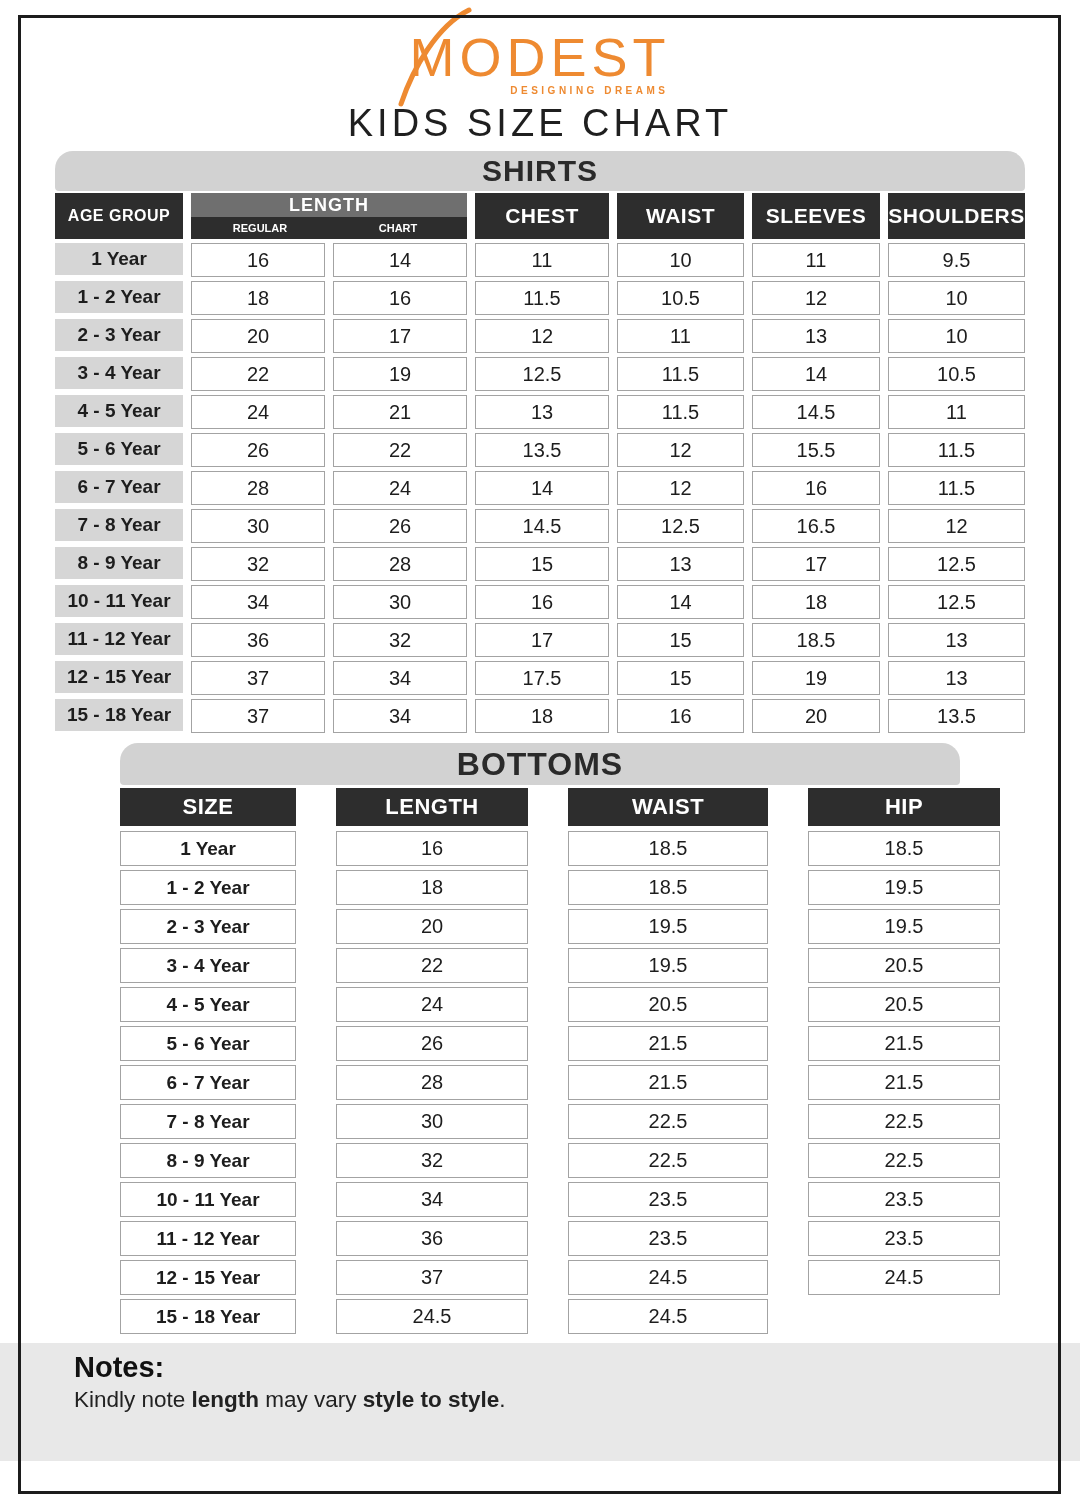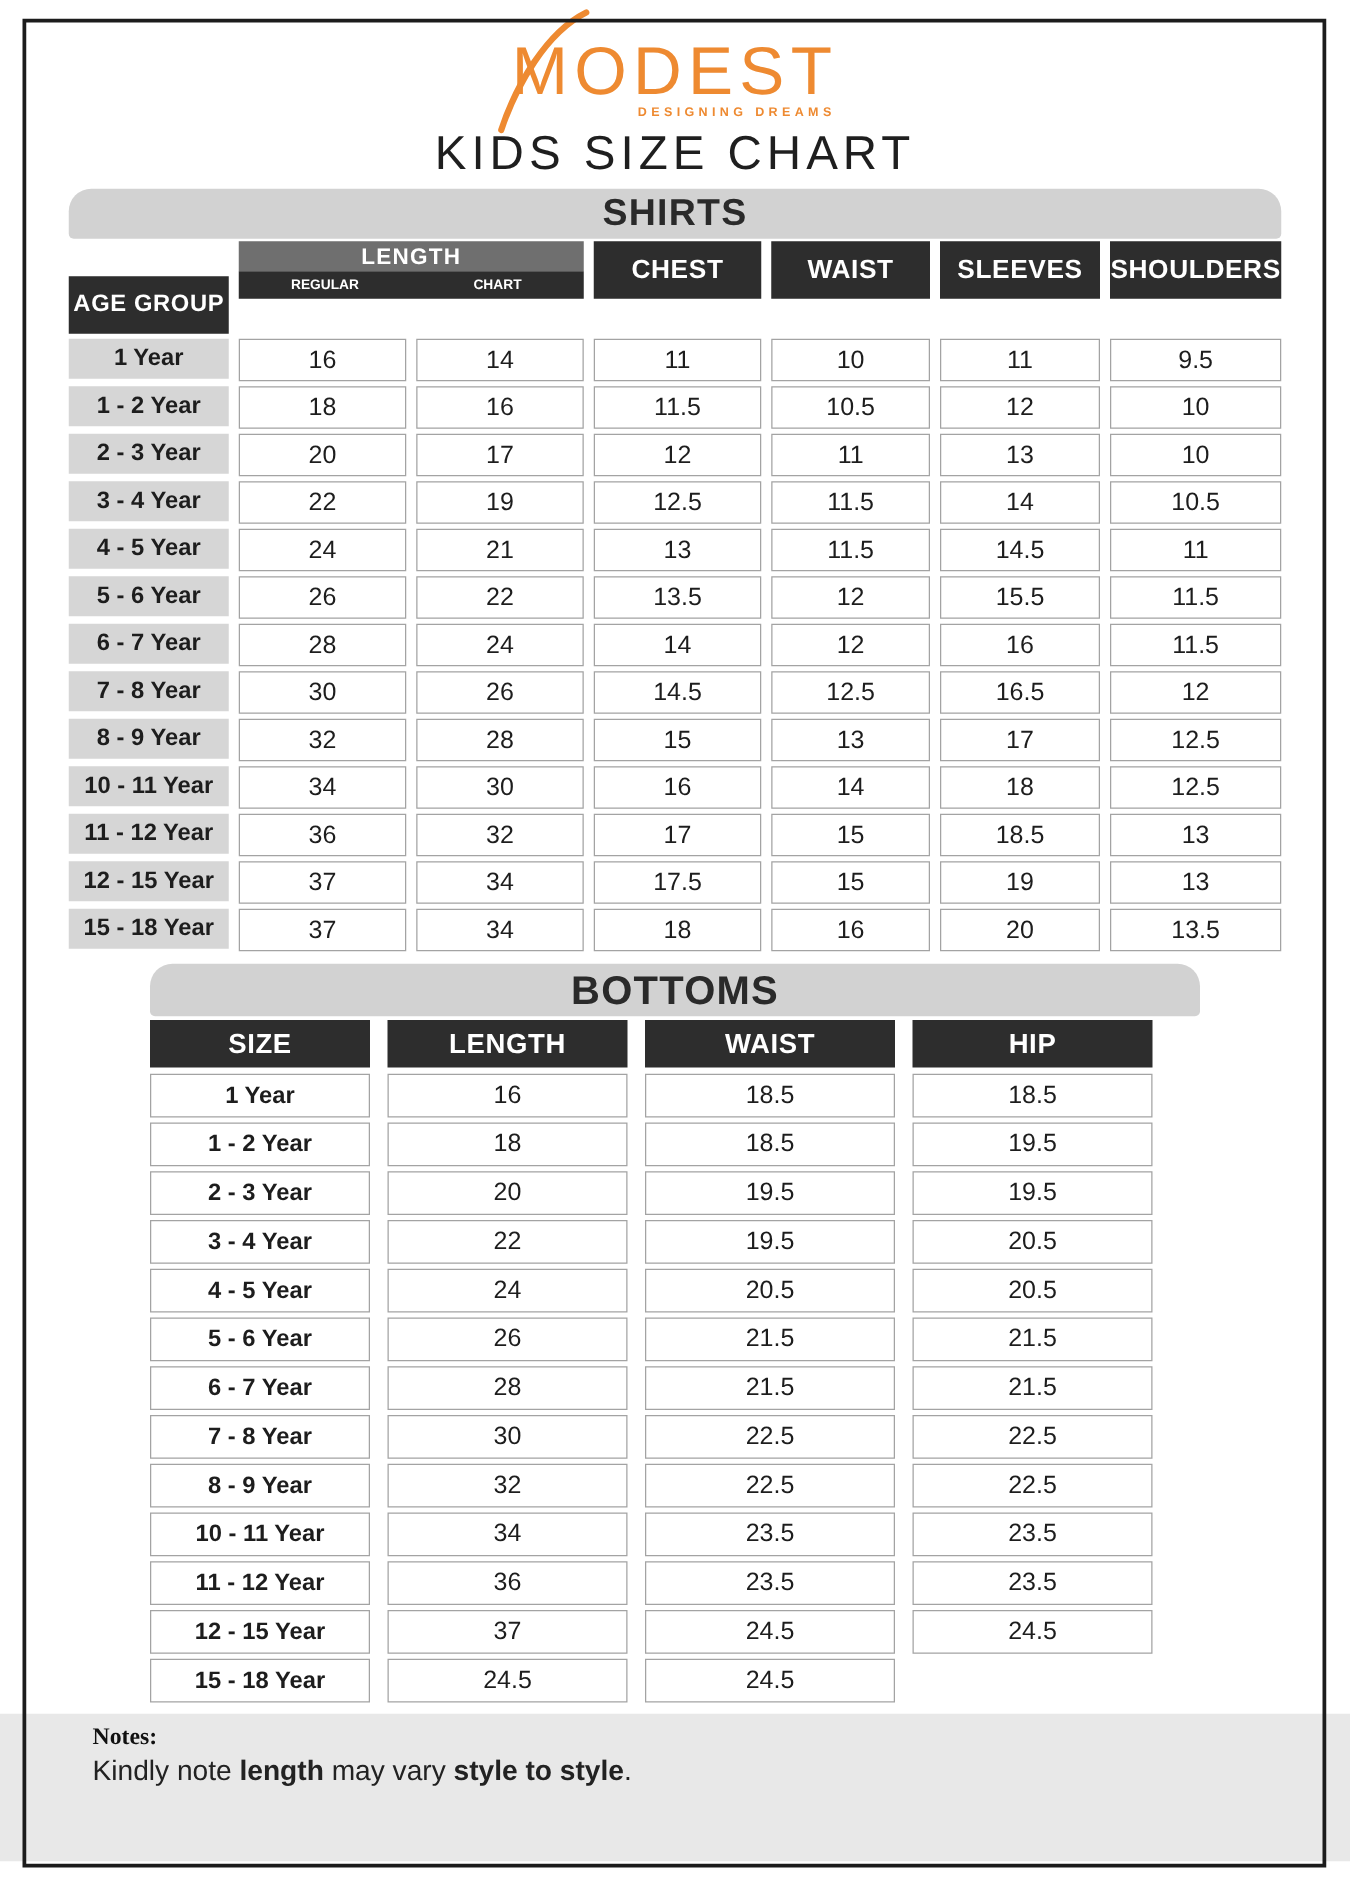--- a/index.html
+++ b/index.html
@@ -38,21 +38,21 @@
   
   .shirts{margin:6px 0 0 55px;width:970px;}
   .shirts .section-bar{height:40px;font-size:30px;letter-spacing:1px;}
   .s-grid{display:grid;grid-template-columns:128px 134px 134px 134px 127px 128px 137px;column-gap:8px;}
   .shirts-header{margin-top:2px;}
   .hdr-cell{
     background:#2d2d2d;color:#fff;height:46px;
     display:flex;align-items:center;justify-content:center;
     font-weight:700;font-size:21px;letter-spacing:.5px;
   }
-  .hdr-cell.age{font-size:19px;margin-top:28px;}
+  .hdr-cell.age{font-size:16px;}
   .hdr-cell.shoulders{font-size:21px;}
   .length-hdr{grid-column:2 / span 2;display:flex;flex-direction:column;height:46px;}
   .length-top{
     background:#6f6f6f;color:#fff;height:24px;
     display:flex;align-items:center;justify-content:center;
     font-weight:700;font-size:18px;letter-spacing:1px;
   }
   .length-bottom{
     background:#2d2d2d;color:#fff;height:22px;
     display:flex;align-items:center;
@@ -60,39 +60,39 @@
   }
   .length-bottom span{flex:1;text-align:center;}
   .s-rows{margin-top:4px;}
   .s-row{margin-bottom:4px;}
   .cell{height:32px;display:flex;align-items:center;justify-content:center;}
   .cell.age-cell{background:#d6d6d6;font-weight:700;font-size:19px;color:#1d1d1d;}
   .cell.val{background:#fff;border:1px solid #a3a3a3;font-size:20px;color:#1d1d1d;}
   
   .bottoms{margin:10px 0 0 120px;width:840px;}
   .bottoms .section-bar{height:42px;font-size:32px;letter-spacing:1px;}
-  .b-grid{display:grid;grid-template-columns:176px 192px 200px 192px;column-gap:14px;}
+  .b-grid{display:grid;grid-template-columns:176px 192px 200px 192px;column-gap:40px;}
   .bottoms-header{margin-top:3px;}
   .b-hdr-cell{
     background:#2d2d2d;color:#fff;height:38px;
     display:flex;align-items:center;justify-content:center;
     font-weight:700;font-size:22px;letter-spacing:.5px;
   }
   .b-rows{margin-top:5px;}
   .b-row{margin-bottom:4px;}
   .b-cell{height:33px;display:flex;align-items:center;justify-content:center;
     background:#fff;border:1px solid #a3a3a3;font-size:20px;color:#1d1d1d;}
   .b-cell.size-cell{font-weight:700;font-size:19px;}
   
   .notes-band{
     position:relative;margin-top:9px;width:1080px;height:118px;
     background:#e8e8e8;z-index:1;
     box-sizing:border-box;padding:8px 0 0 74px;
   }
-  .notes-heading{font-size:19px;font-weight:800;color:#111;margin:0 0 2px 0;font-family:Liberation Serif, serif;}
+  .notes-heading{font-size:29px;font-weight:800;color:#111;margin:0 0 2px 0;}
   .notes-line{font-size:22.5px;color:#222;line-height:1.27;font-weight:400;}
   .notes-line b{font-weight:800;}
 </style>
 </head>
 <body>
 
 <div class="page">
   <div class="page-border"></div>
 
   <div class="brand">

